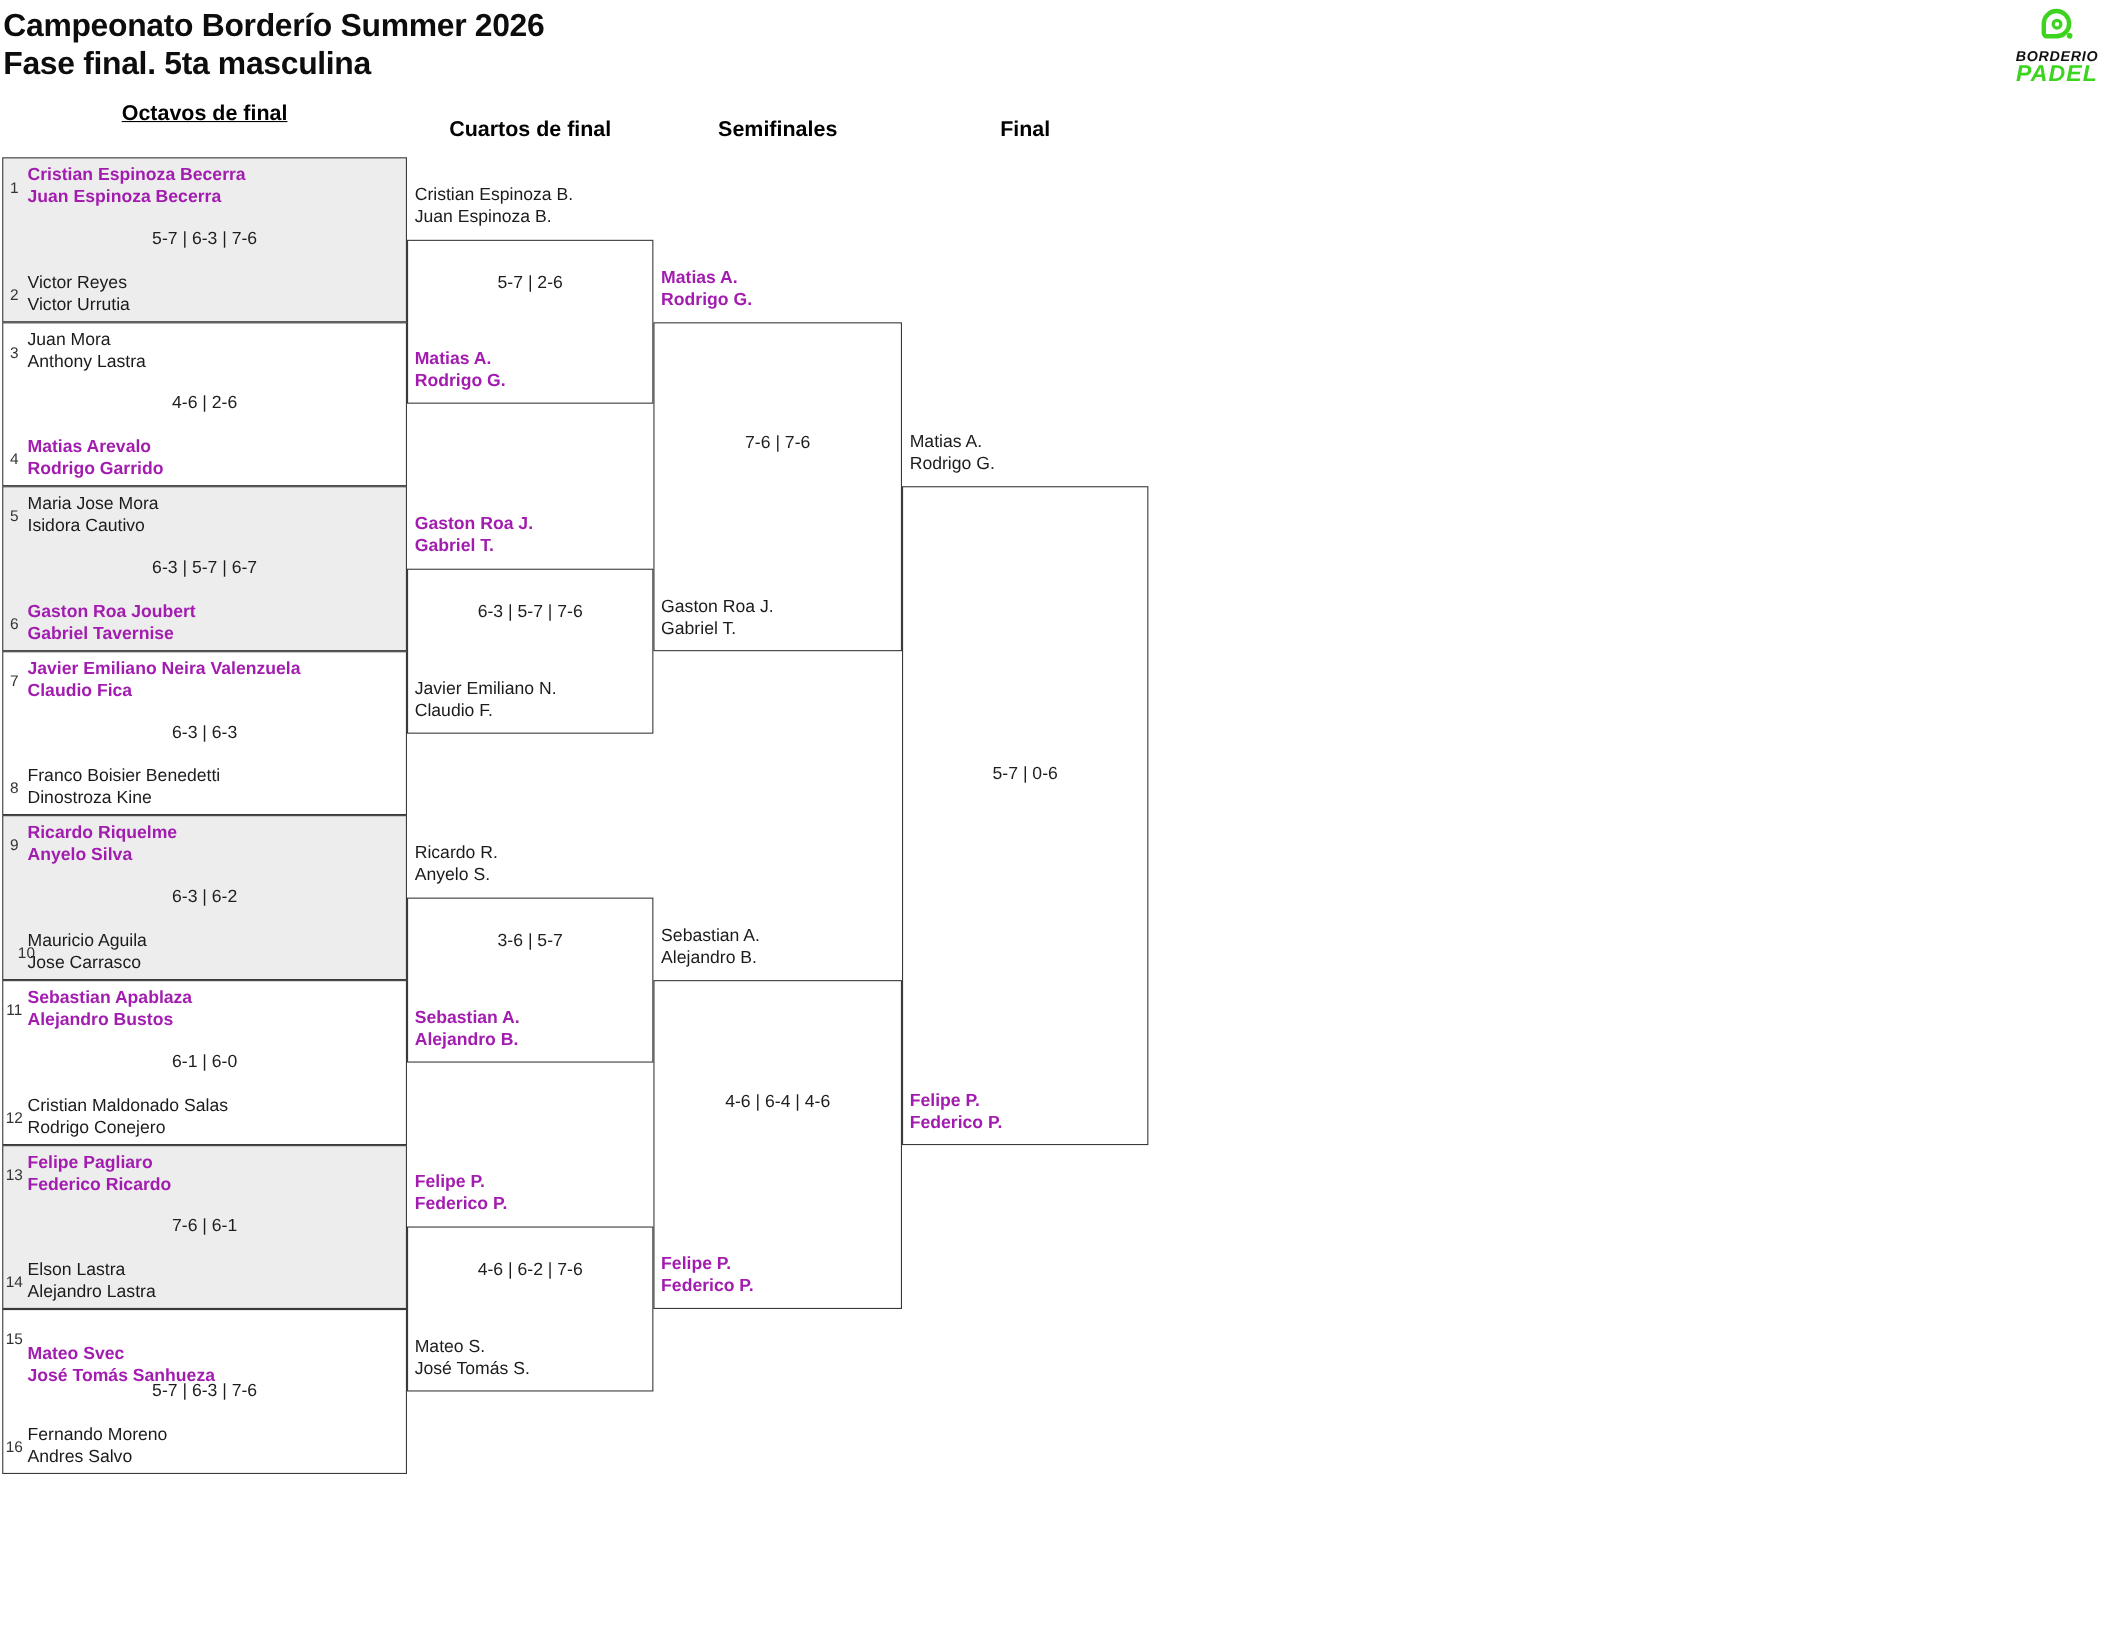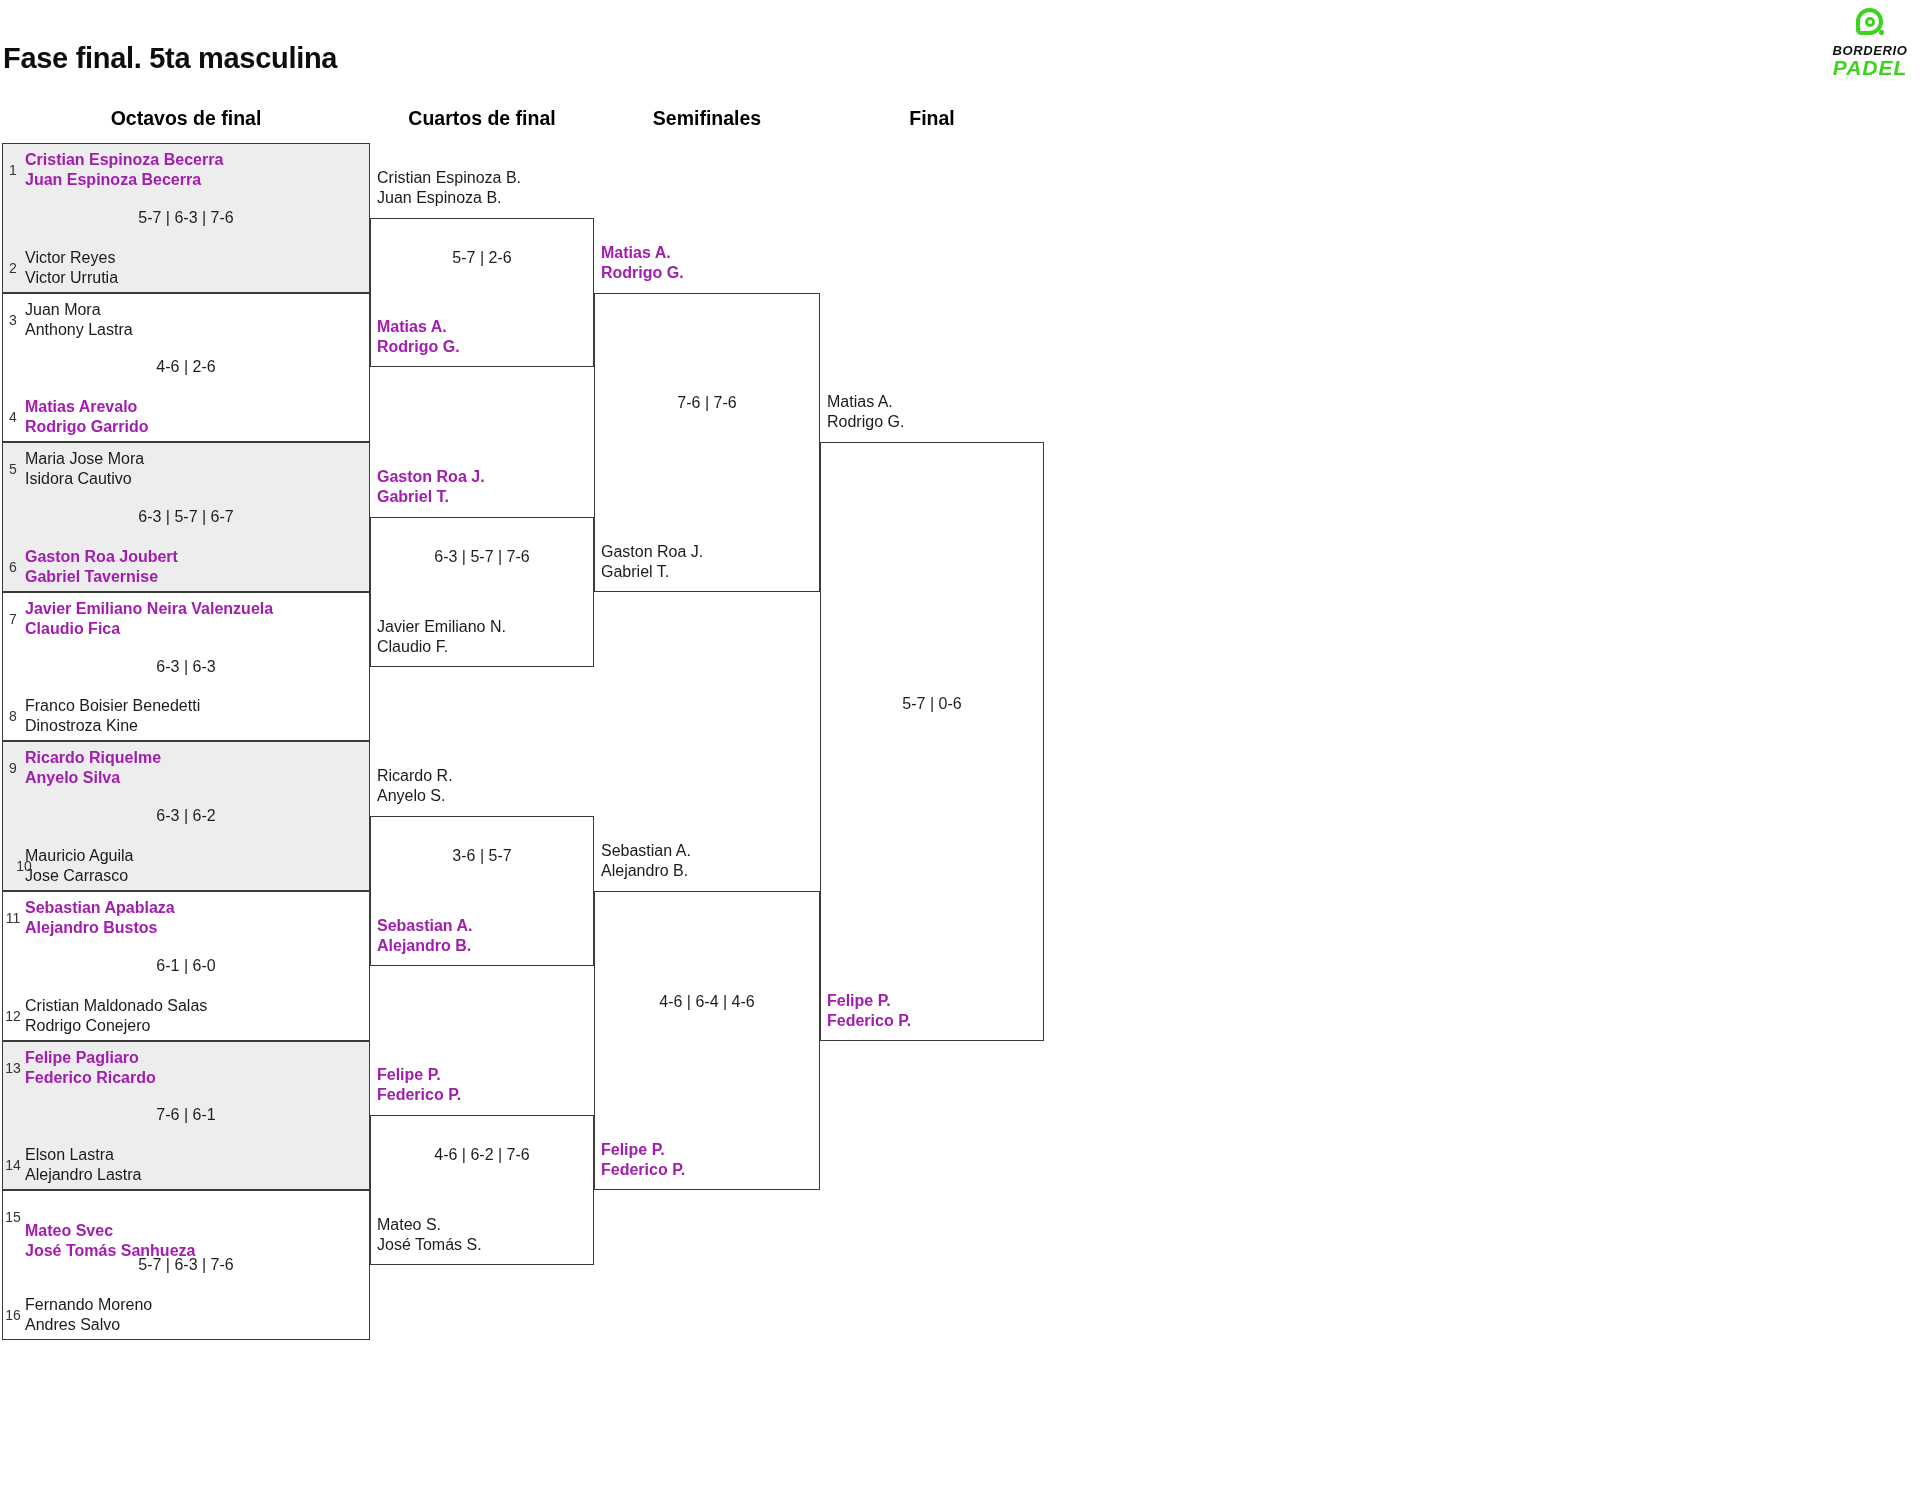--- a/index.html
+++ b/index.html
@@ -38,33 +38,34 @@
           border-radius:40%;transform:rotate(20deg);}
   .logo-borderio{font-size:13px;font-weight:700;font-style:italic;letter-spacing:0.6px;
                  color:#101010;margin-top:4px;white-space:nowrap;}
   .logo-padel{font-size:21px;font-weight:700;font-style:italic;letter-spacing:1px;
               color:var(--green);margin-top:-2px;white-space:nowrap;}
 </style>
 </head>
 <body>
 
 <div id="stage">
+  <div class="page-title">Campeonato Borderío Summer 2026</div>
   <div class="page-subtitle">Fase final. 5ta masculina</div>
 
   <div id="logo">
     <div class="logo-icon">
       <i class="li-outer"></i>
       <i class="li-inner"></i>
       <i class="li-dot"></i>
     </div>
     <div class="logo-borderio">BORDERIO</div>
     <div class="logo-padel">PADEL</div>
   </div>
 
-<div class="round-header" style="left: 186px; top: 107px;">Octavos de final</div>
+<div class="round-header" style="left: 186px; top: 92px; text-decoration: underline;">Octavos de final</div>
     <div class="round-header" style="left: 482px; top: 107px; text-align: right;">Cuartos de final</div>
     <div class="round-header" style="left: 707px; top: 107px;">Semifinales</div>
     <div class="round-header" style="left: 932px; top: 107px;">Final</div>
     <div class="match-box grey" style="left: 2px; top: 143px; width: 368px; height: 149.6px;"></div>
     <div class="score" style="left: 3px; width: 366px; top: 207.8px;">5-7 | 6-3 | 7-6</div>
     <div class="team winner" style="left: 25px; top: 150px;">
       <div class="team-line">Cristian Espinoza Becerra</div>
       <div class="team-line">Juan Espinoza Becerra</div>
     </div>
     <div class="seed" style="left: 4px; top: 150px;">1</div>

